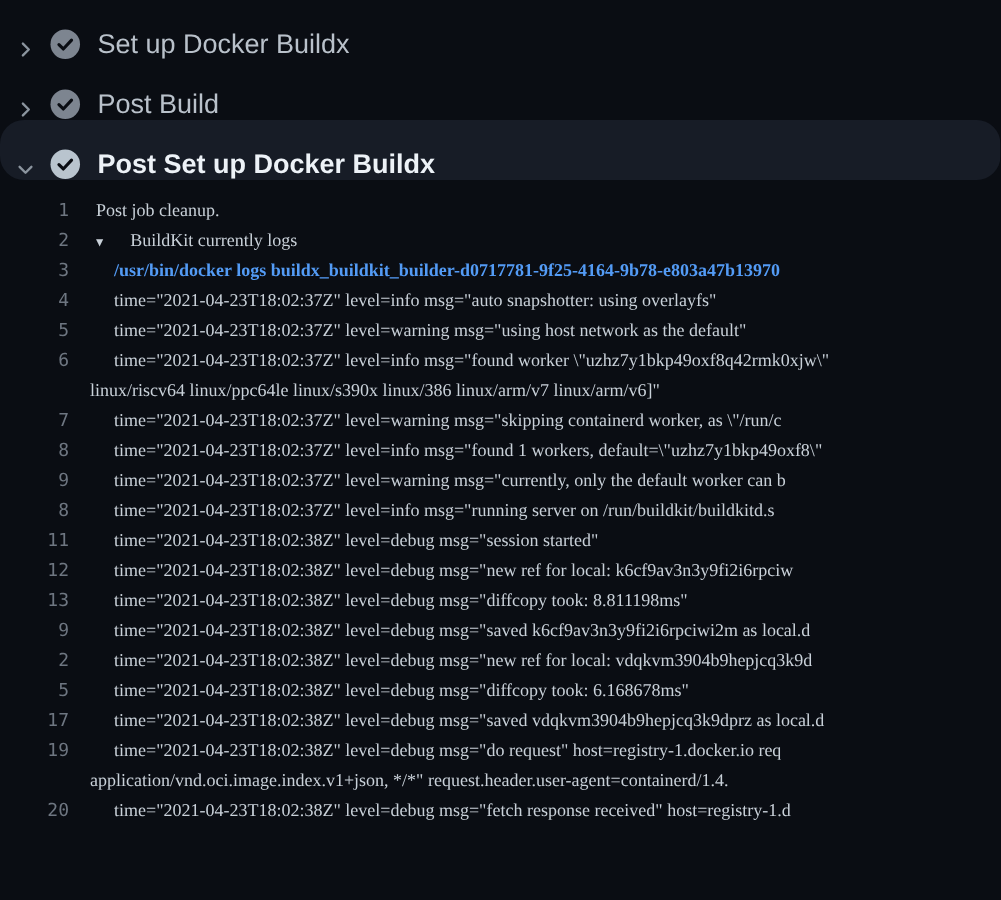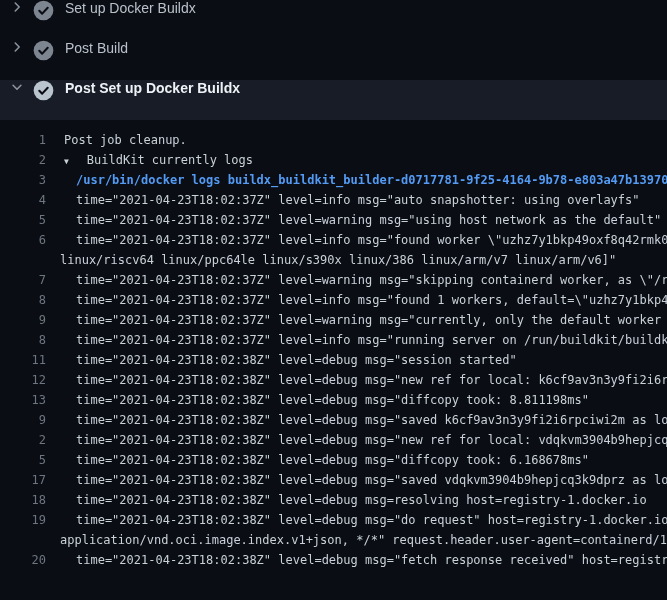--- a/index.html
+++ b/index.html
@@ -17,28 +17,29 @@
   }
   * { box-sizing: border-box; }
   html, body { margin: 0; padding: 0; }
   body {
     width: 667px; height: 600px; overflow: hidden;
     background: var(--background);
     font-family: "Liberation Sans", sans-serif;
   }
   .steps-panel { width: 667px; }
   .section-row {
-    height: 40px; display: flex; align-items: flex-start;
+    height: 40px; display: flex; align-items: flex-end;
     padding-left: 10px; cursor: pointer;
-    color: var(--section-text); font-size: 14px;
+    color: var(--section-text); font-size: 18px;
   }
   .section-row.expanded {
     background: var(--row-highlight);
     color: var(--section-text-active);
     font-weight: 600;
+    border-radius: 16px;
   }
   .chev {
     width: 14px; height: 14px; margin-right: 9px;
     display: inline-flex; align-items: center; justify-content: center;
     color: var(--chevron); flex-shrink: 0;
   }
   .section-row.expanded .chev svg { transform: rotate(90deg); }
   .check {
     width: 21px; height: 21px; margin-right: 11px;
     display: inline-flex; align-items: center; justify-content: center;
@@ -52,21 +53,21 @@
     display: flex; align-items: baseline;
     height: 20px; line-height: 20px;
     font-family: "DejaVu Sans Mono", "Liberation Mono", monospace;
     font-size: 12px; overflow: hidden; white-space: pre;
   }
   .lnum {
     width: 46px; flex-shrink: 0; text-align: right;
     color: var(--line-number); cursor: pointer;
     font-family: inherit;
   }
-  .ltext { color: var(--log-text); margin-left: 12px; white-space: pre; }
+  .ltext { color: var(--log-text); margin-left: 12px; white-space: pre; font-family: Liberation Serif, serif; }
   .ltext.base   { padding-left: 6px; }
   .ltext.indent { padding-left: 18px; }
   .ltext.cont   { padding-left: 2px; }
   .ltext.command { color: var(--command-blue); font-weight: 600; }
   .toggle {
     color: var(--log-text); font-size: 8px; margin-left: 18px; margin-right: 6px;
     cursor: pointer; flex-shrink: 0;
   }
 </style>
 </head>
@@ -204,24 +205,20 @@
   <div class="log-row">
     <span class="lnum">5</span>
     <span class="ltext indent">time="2021-04-23T18:02:38Z" level=debug msg="diffcopy took: 6.168678ms"</span>
   </div>
 
   <div class="log-row">
     <span class="lnum">17</span>
     <span class="ltext indent">time="2021-04-23T18:02:38Z" level=debug msg="saved vdqkvm3904b9hepjcq3k9dprz as local.d</span>
   </div>
 
-  <div class="log-row">
-    <span class="lnum">18</span>
-    <span class="ltext indent">time="2021-04-23T18:02:38Z" level=debug msg=resolving host=registry-1.docker.io</span>
-  </div>
 
   <div class="log-row">
     <span class="lnum">19</span>
     <span class="ltext indent">time="2021-04-23T18:02:38Z" level=debug msg="do request" host=registry-1.docker.io req</span>
   </div>
 
   <div class="log-row">
     <span class="lnum"></span>
     <span class="ltext cont">application/vnd.oci.image.index.v1+json, */*" request.header.user-agent=containerd/1.4.</span>
   </div>

